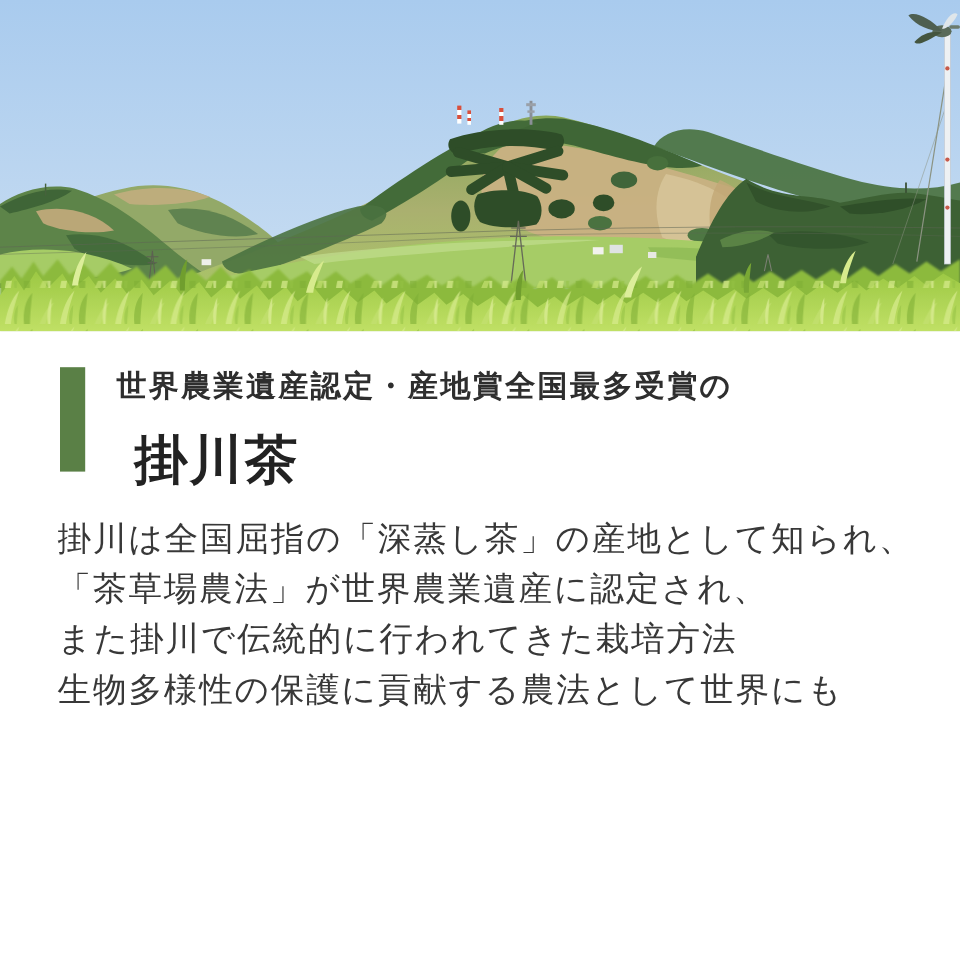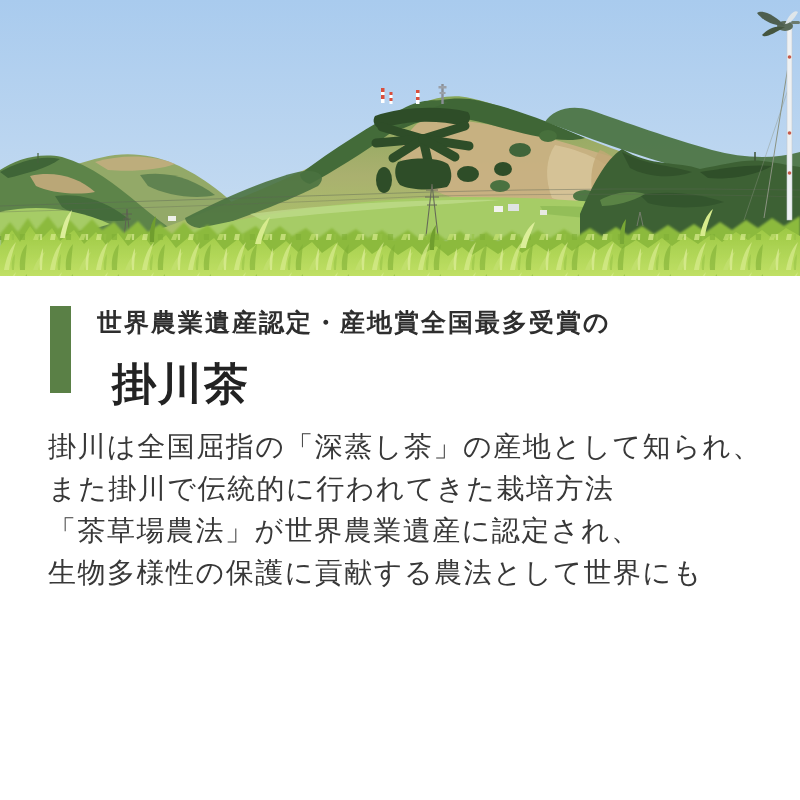--- a/index.html
+++ b/index.html
@@ -10,21 +10,21 @@
   .hero svg{display:block;}
   
   .accent-bar{position:absolute;left:50px;top:306px;width:21px;height:87px;background:#5a8046;}
   .subtitle{position:absolute;left:97px;top:307px;font-size:25px;line-height:1.2;
             font-weight:600;color:#2e2e2e;letter-spacing:2px;white-space:nowrap;text-align:center;}
   .title{position:absolute;left:96px;top:344px;font-size:44px;line-height:1.1;
          font-weight:700;color:#222222;letter-spacing:2px;white-space:nowrap;margin:16px;}
   
   .desc{position:absolute;left:48px;top:428px;width:740px;color:#383838;}
   .desc p{margin:0;height:42px;line-height:42px;font-size:28px;letter-spacing:1.5px;
-          font-weight:400;white-space:nowrap;font-family:Liberation Mono, monospace;}
+          font-weight:400;white-space:nowrap;}
 </style>
 </head>
 <body>
 
 <div class="stage">
 
   <div class="hero">
     <svg width="800" height="276" viewBox="0 0 800 276">
       <defs>
         <linearGradient id="skyGrad" x1="0" y1="0" x2="0" y2="1">
@@ -190,19 +190,19 @@
     </svg>
   </div>
 
   <section>
     <div class="accent-bar"></div>
     <p class="subtitle" style="margin:0;">世界農業遺産認定・産地賞全国最多受賞の</p>
     <h1 class="title">掛川茶</h1>
 
     <div class="desc">
       <p>掛川は全国屈指の「深蒸し茶」の産地として知られ、</p>
+      <p>「茶草場農法」が世界農業遺産に認定され、</p>
       <p>また掛川で伝統的に行われてきた栽培方法</p>
-      <p>「茶草場農法」が世界農業遺産に認定され、</p>
       <p>生物多様性の保護に貢献する農法として世界にも</p>
     </div>
   </section>
 
 </div>
 
 </body></html>

